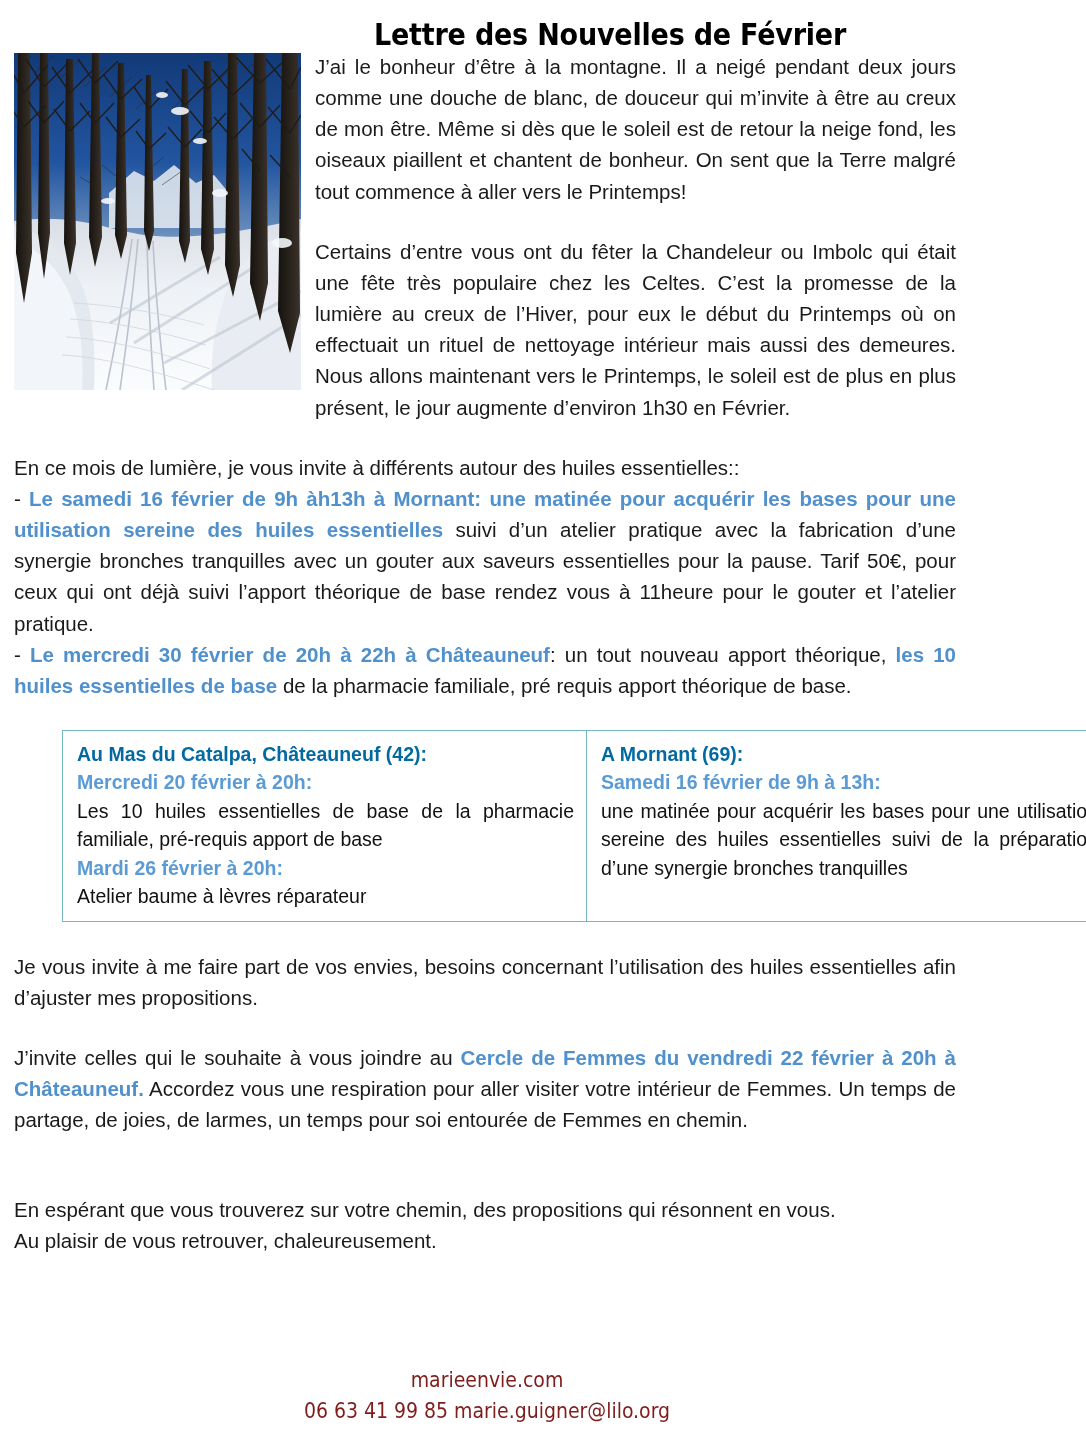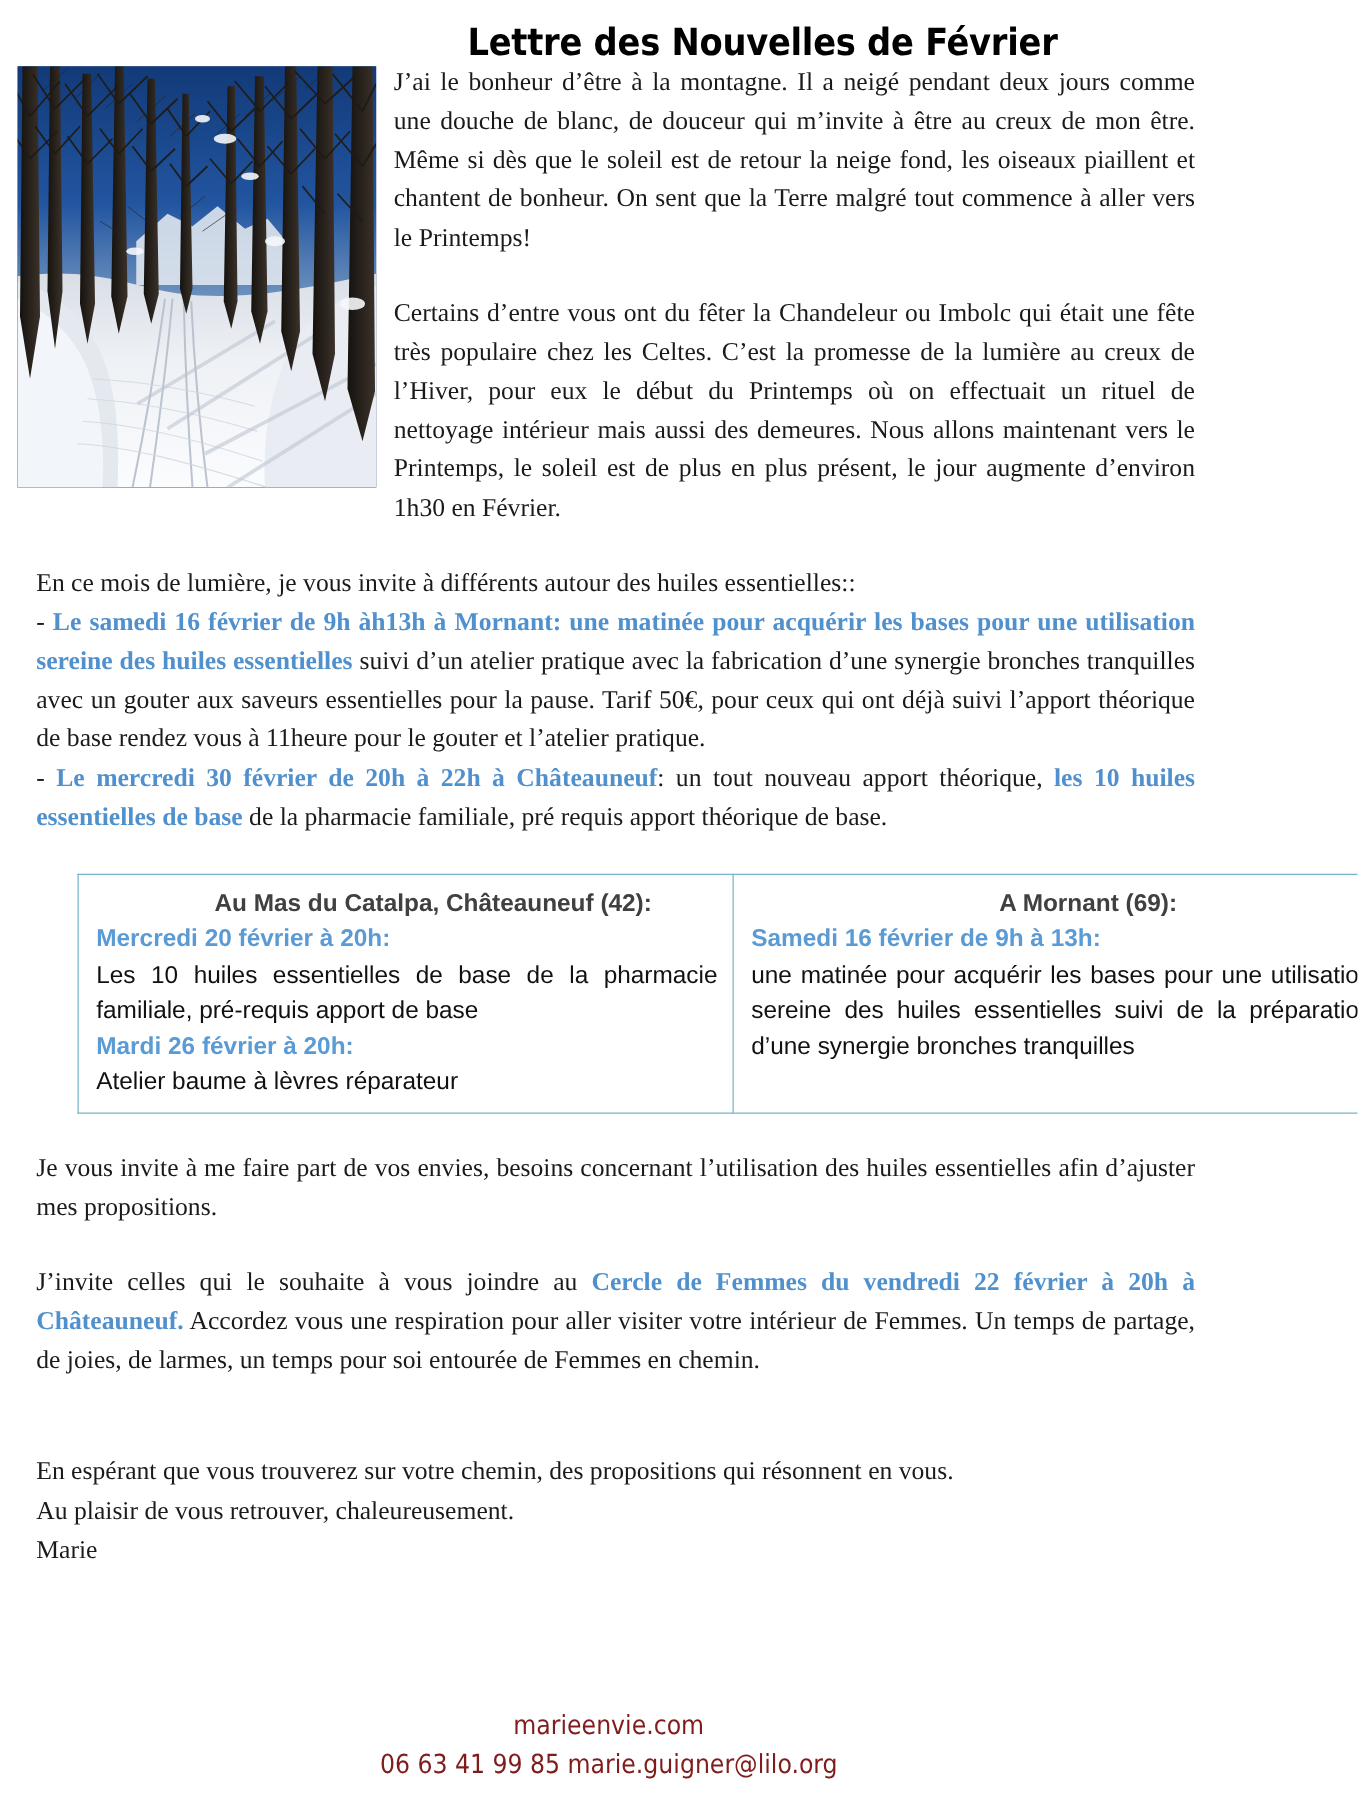--- a/index.html
+++ b/index.html
@@ -46,26 +46,25 @@
     margin: 2px 14px 4px 0;
     position: relative;
     overflow: hidden;
     background: #1d3f73;
     border: 0;
   }
   .photo svg { display:block; width:100%; height:100%; }
 
   
   .body-text {
-    font-family: Liberation Serif, serif;
+    font-family: Liberation Sans, sans-serif;
     font-size: 20.5px;
     line-height: 1.52;
     text-align: justify;
     color: #1a1a1a;
-    margin-left: 15px;
   }
   .body-text p {
     margin: 0 0 0 0;
   }
   .gap { height: 29px; }
   .blue-b {
     color: #4f90cd;
     font-weight: bold;
   }
   .bold { font-weight: bold; }
@@ -86,23 +85,22 @@
     padding: 9px 12px 10px 14px;
     font-size: 19.5px;
     line-height: 1.46;
     text-align: justify;
     color: #111111;
   }
   .info-table td.col-left  { width: 497px; }
   .info-table td.col-right { width: 497px; }
   .cell-head {
     font-weight: bold;
-    color: #404040;
-    text-align: center;
-    margin-left: 42px;
+    color: #0369a1;
+    text-align: left;
   }
   .cell-sub {
     font-weight: bold;
     color: #5b9bd5;
     text-align: left;
   }
   .cell-body { text-align: justify; }
   .cell-body-last { text-align: left; }
 
   
@@ -272,21 +270,20 @@
     <p><span>J’invite celles qui le souhaite à vous joindre au </span><span class="blue-b">Cercle de Femmes du vendredi 22 février à 20h à Châteauneuf.</span><span> Accordez  vous une respiration pour aller visiter votre intérieur de Femmes. Un temps de partage, de joies, de larmes, un temps pour soi entourée de Femmes en chemin.</span></p>
 
 
     <div class="gap"></div>
 
 
     <div class="gap"></div>
 
     <p>En espérant que vous trouverez sur votre chemin, des propositions qui résonnent en vous.</p>
     <p>Au plaisir de vous retrouver, chaleureusement.</p>
-    <p>Marie</p>
   </div>
 
   <div class="footer">
     <div>marieenvie.com</div>
     <div>06 63 41 99 85 marie.guigner@lilo.org</div>
   </div>
 
 </div>
 
 </body></html>

